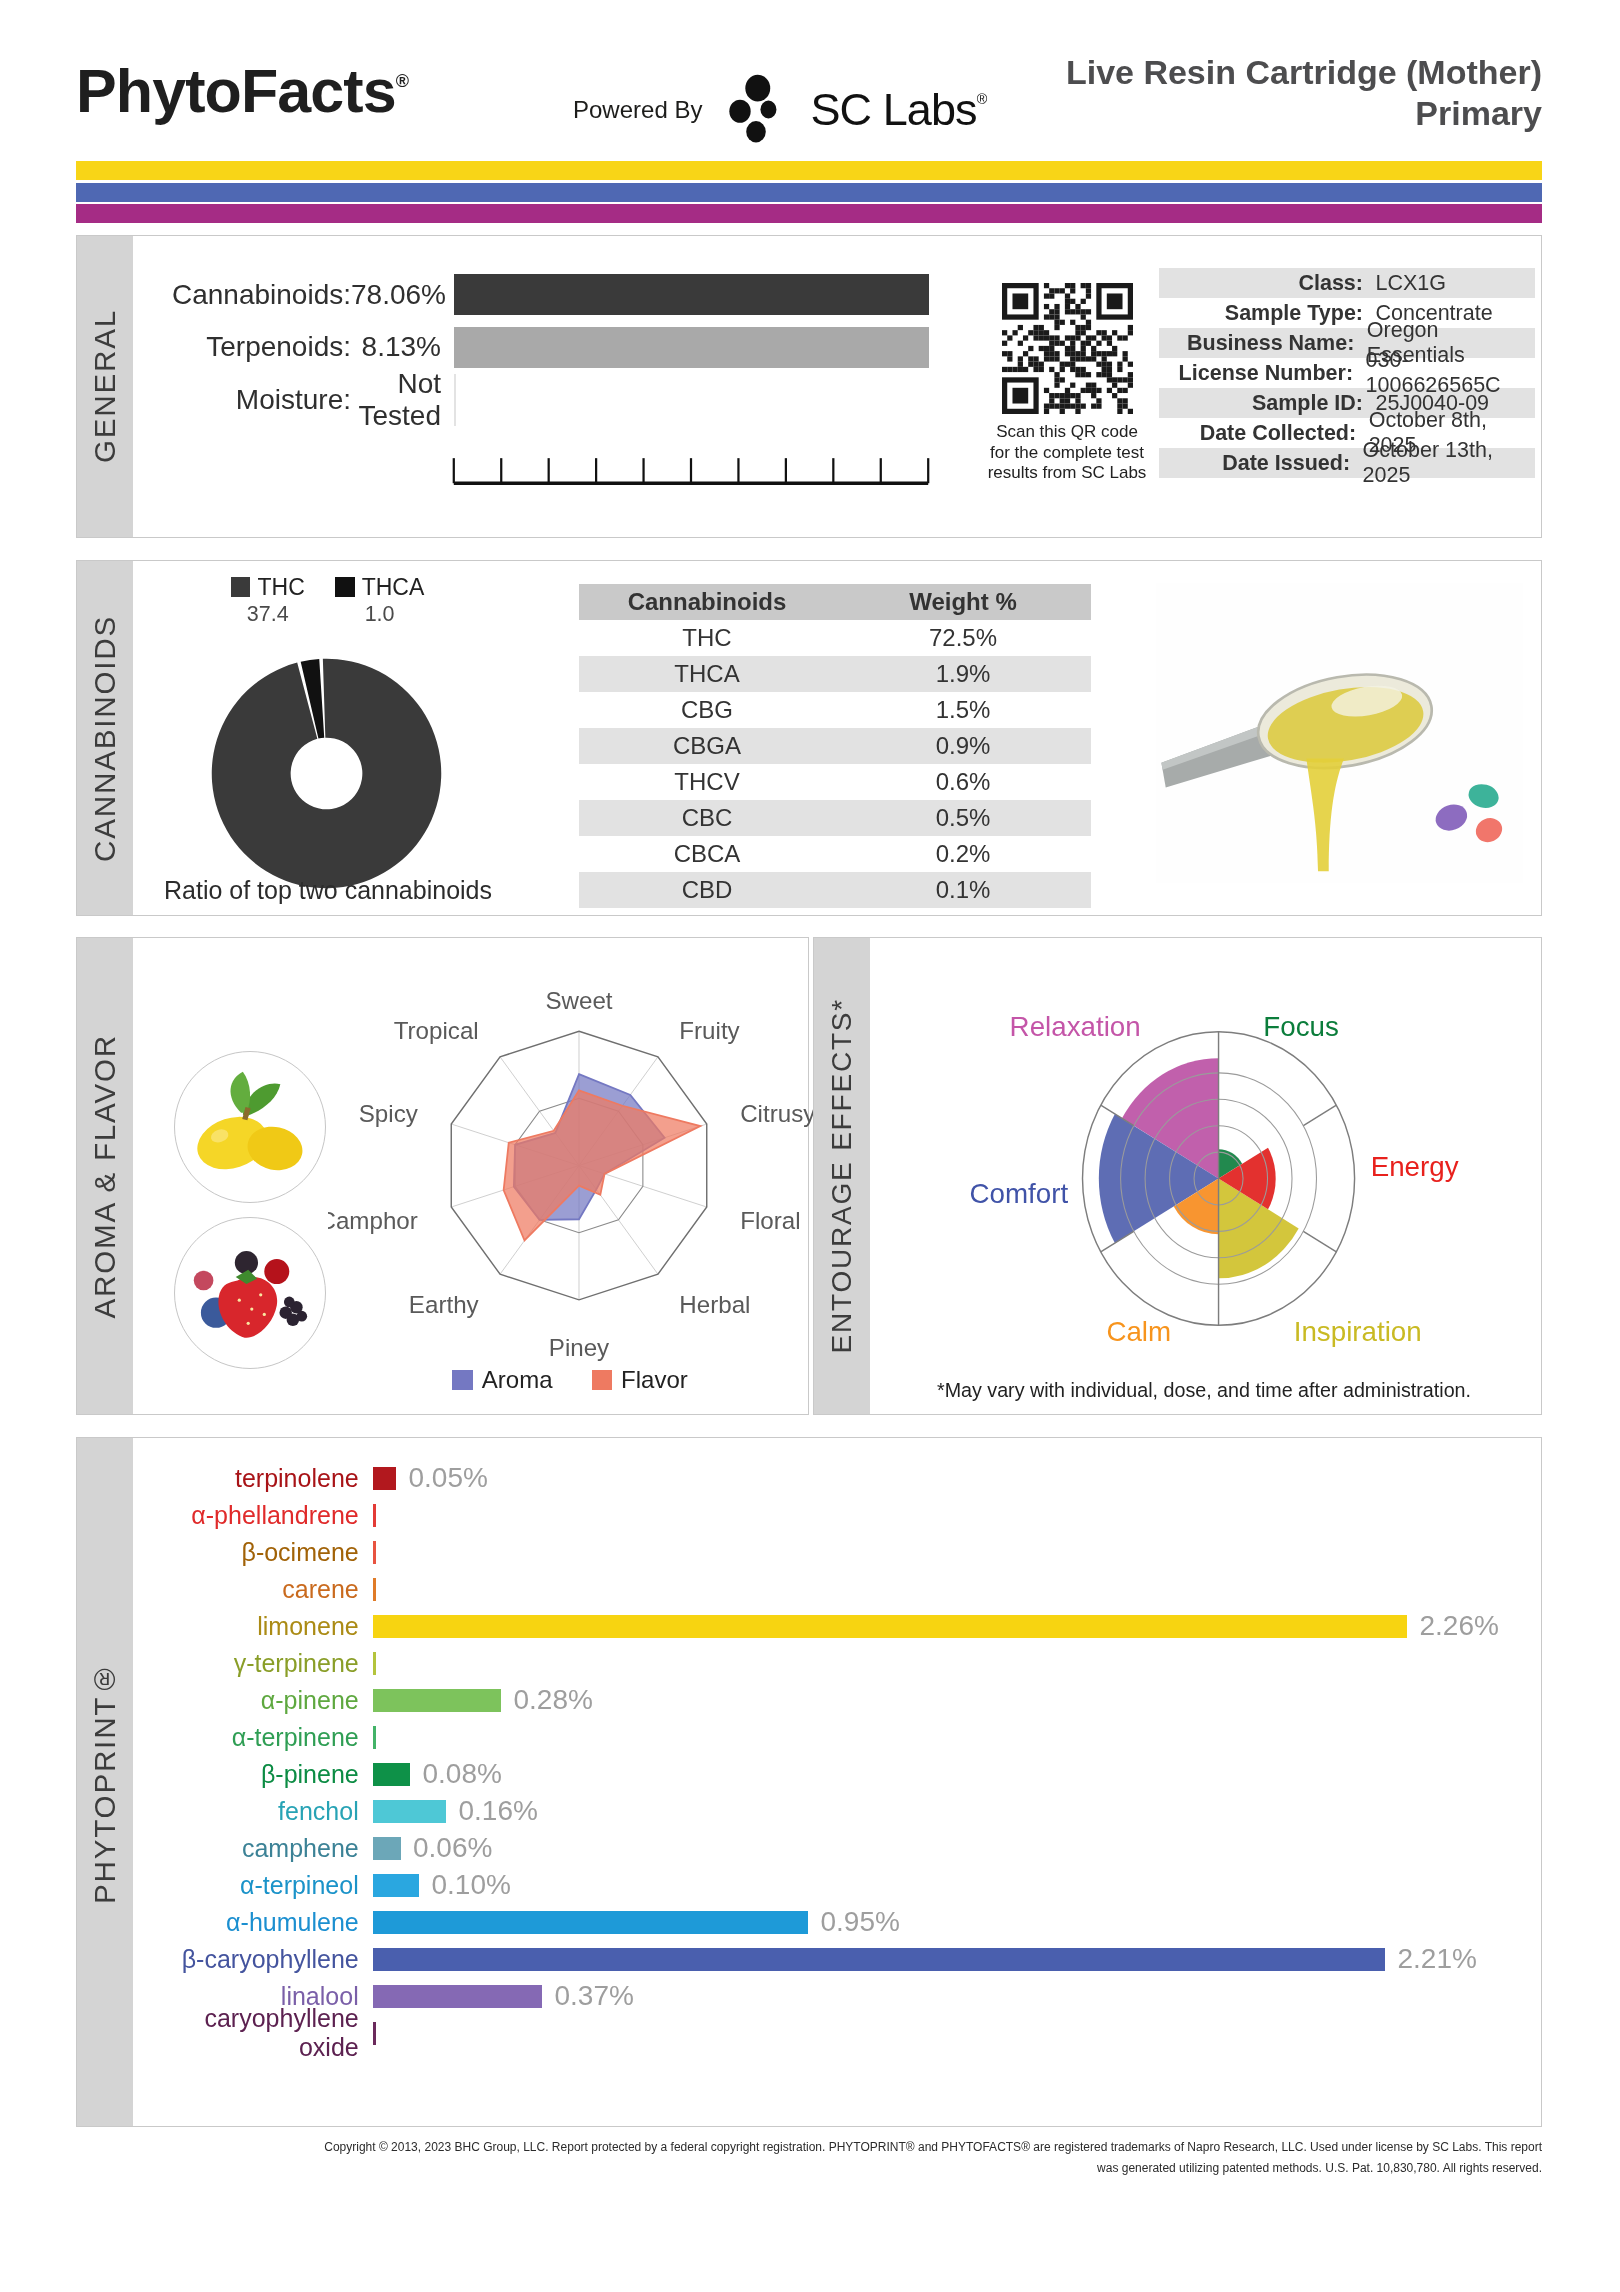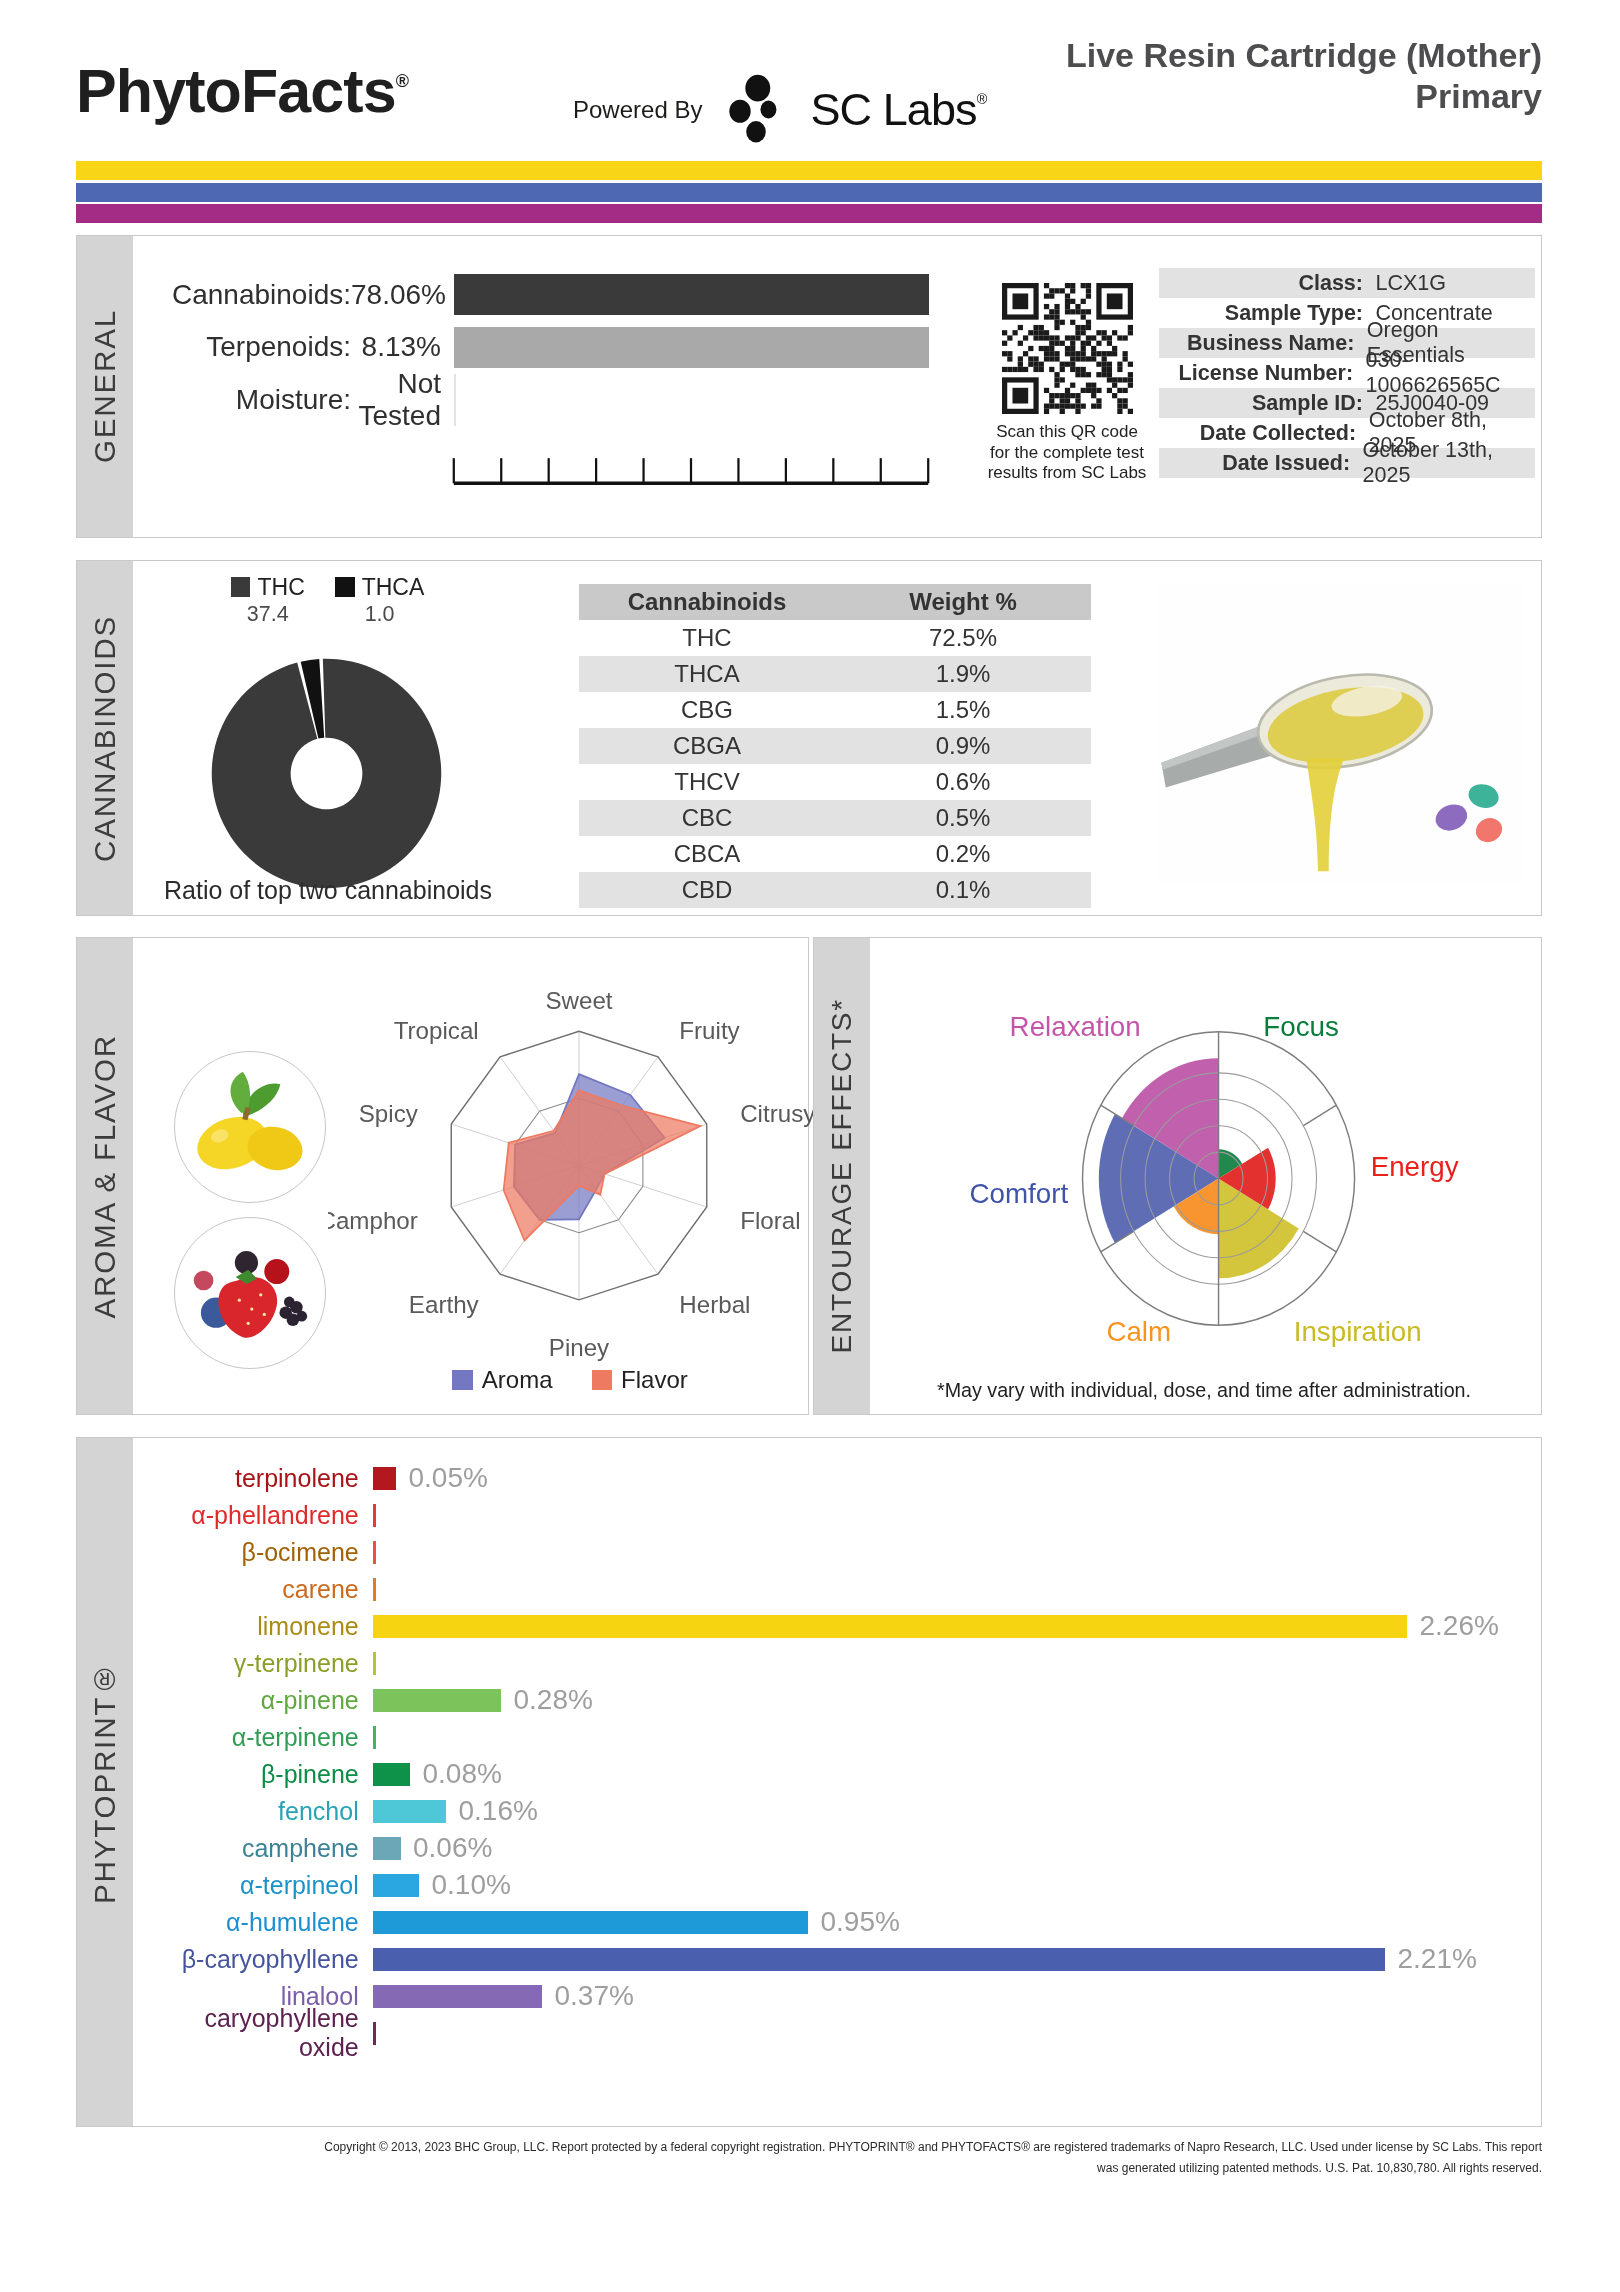--- a/index.html
+++ b/index.html
@@ -7,21 +7,21 @@
   body { font-family:"Liberation Sans", sans-serif; color:#2e2e2e; }
   .page { position:relative; width:1620px; height:2293px; background:#fff; overflow:hidden; }
 
   
   .logo { position:absolute; left:76px; top:56px; font-size:61px; font-weight:bold; letter-spacing:-0.9px; color:#1f1f1f; }
   .logo sup { font-size:18px; font-weight:bold; vertical-align:25px; }
   .powered { position:absolute; left:573px; top:72px; display:flex; align-items:center; gap:22px; height:75px; }
   .powered-text { font-size:24px; color:#1d1d1b; }
   .sclabs-word { font-size:45px; font-weight:normal; color:#111; letter-spacing:-0.9px; }
   .sclabs-word sup { font-size:14.3px; vertical-align:21.5px; }
-  .title { position:absolute; right:78px; top:35px; text-align:right; color:#4d4d4f; font-size:34px; line-height:41px; font-weight:bold; }
+  .title { position:absolute; right:78px; top:52px; text-align:right; color:#4d4d4f; font-size:34px; line-height:41px; font-weight:bold; }
 
   .stripes { position:absolute; left:76px; top:161px; width:1466px; }
   .stripe { height:19px; margin-bottom:2.7px; }
 
   
   .box { position:absolute; border:1.8px solid #c9c9c9; background:#fff; }
   .strip { position:absolute; left:0; top:0; bottom:0; width:56px; background:#d4d4d4; display:flex; align-items:center; justify-content:center; }
   .striplabel { writing-mode:vertical-rl; transform:rotate(180deg); font-size:29.6px; letter-spacing:1.8px; color:#3c3c3c; white-space:nowrap; }
 
   

